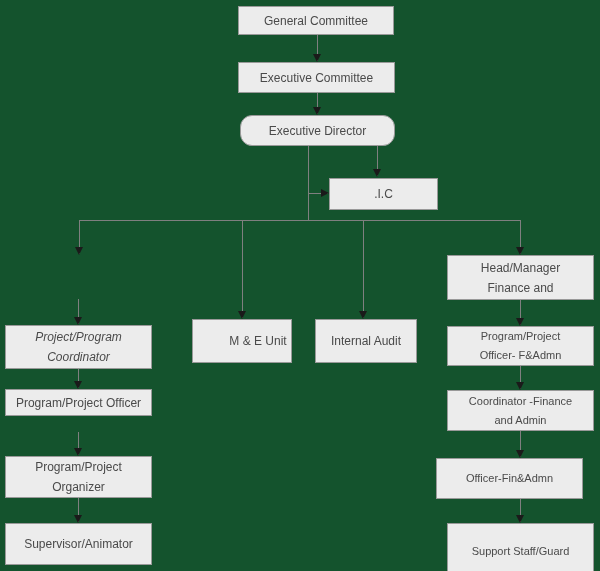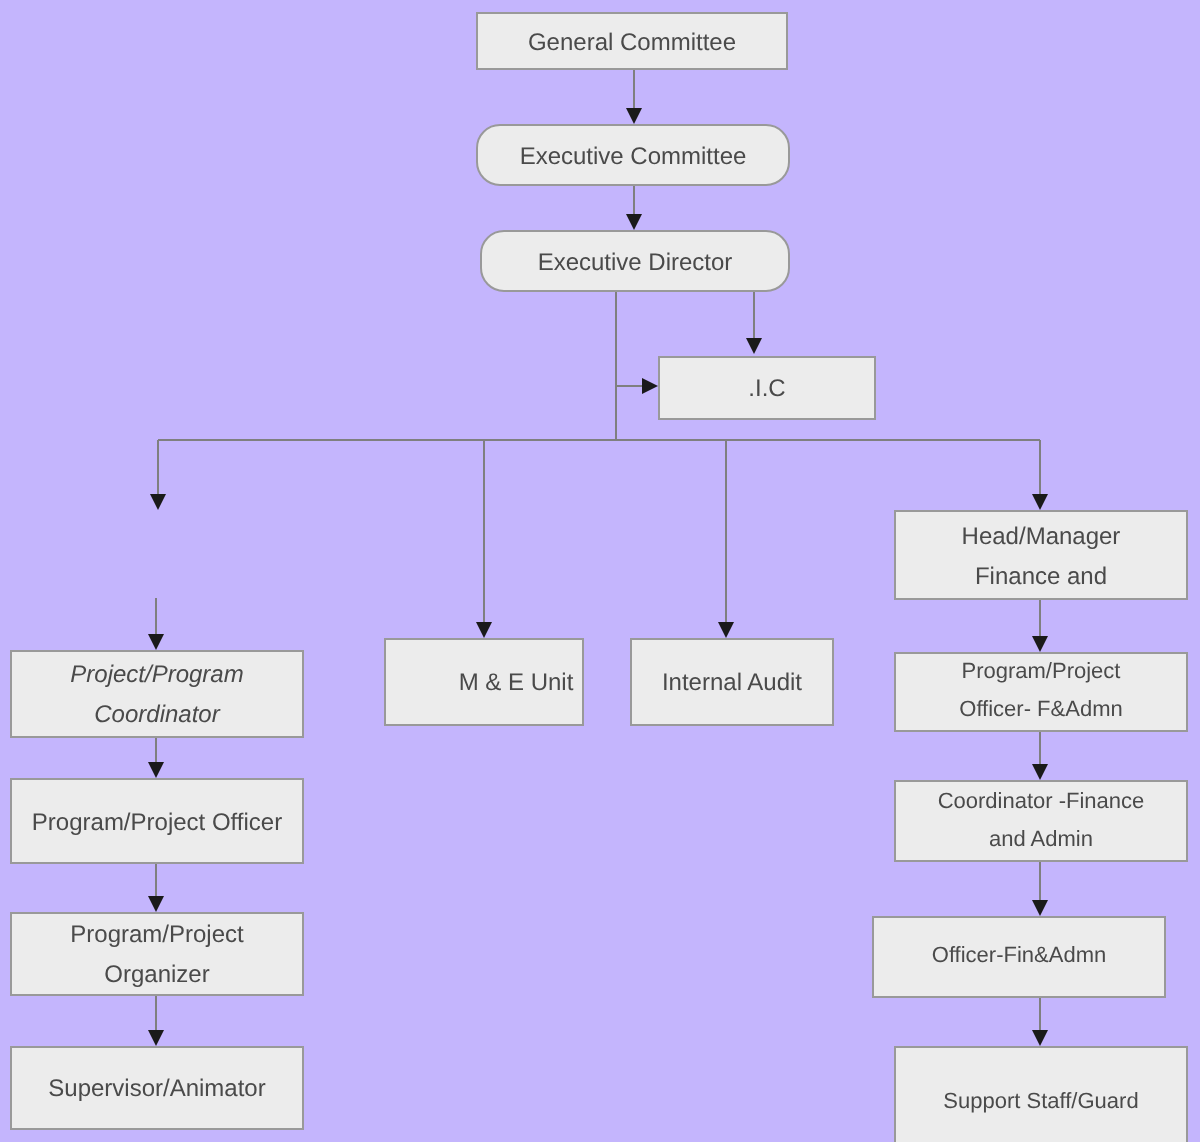--- a/index.html
+++ b/index.html
@@ -4,21 +4,21 @@
 <style>
   html, body { margin: 0; padding: 0; }
   body {
     font-family: "Liberation Sans", "DejaVu Sans", sans-serif;
     background: #ffffff;
   }
   .canvas {
     position: relative;
     width: 600px;
     height: 571px;
-    background: #c4b5fd;
+    background: #14532d;
     overflow: hidden;
   }
   svg.connectors {
     position: absolute;
     left: 0;
     top: 0;
     pointer-events: none;
   }
   .node {
     position: absolute;
@@ -70,39 +70,39 @@
       <line x1="520" y1="366" x2="520" y2="389" marker-end="url(#arw)"></line>
       <line x1="520" y1="431" x2="520" y2="457" marker-end="url(#arw)"></line>
       <line x1="520" y1="499" x2="520" y2="522" marker-end="url(#arw)"></line>
     </g>
   </svg>
 
   <div class="node" style="left:238px; top:6px;  width:156px; height:29px;">
     <span>General Committee</span>
   </div>
 
-  <div class="node" style="left:238px; top:62px; width:157px; height:31px;border-radius:12px;">
+  <div class="node" style="left:238px; top:62px; width:157px; height:31px;">
     <span>Executive Committee</span>
   </div>
 
   <div class="node" style="left:240px; top:115px; width:155px; height:31px;border-radius:12px;">
     <span>Executive Director</span>
   </div>
 
   <div class="node" style="left:329px; top:178px; width:109px; height:32px;">
     <span>.I.C</span>
   </div>
 
 
   <div class="node" style="left:5px; top:325px; width:147px; height:44px;font-style:italic;">
     <span>Project/Program</span>
     <span>Coordinator</span>
   </div>
 
-  <div class="node" style="left:5px; top:389px; width:147px; height:43px;">
+  <div class="node" style="left:5px; top:389px; width:147px; height:27px;">
     <span>Program/Project Officer</span>
   </div>
 
   <div class="node" style="left:5px; top:456px; width:147px; height:42px;">
     <span>Program/Project</span>
     <span>Organizer</span>
   </div>
 
   <div class="node" style="left:5px; top:523px; width:147px; height:42px;">
     <span>Supervisor/Animator</span>

